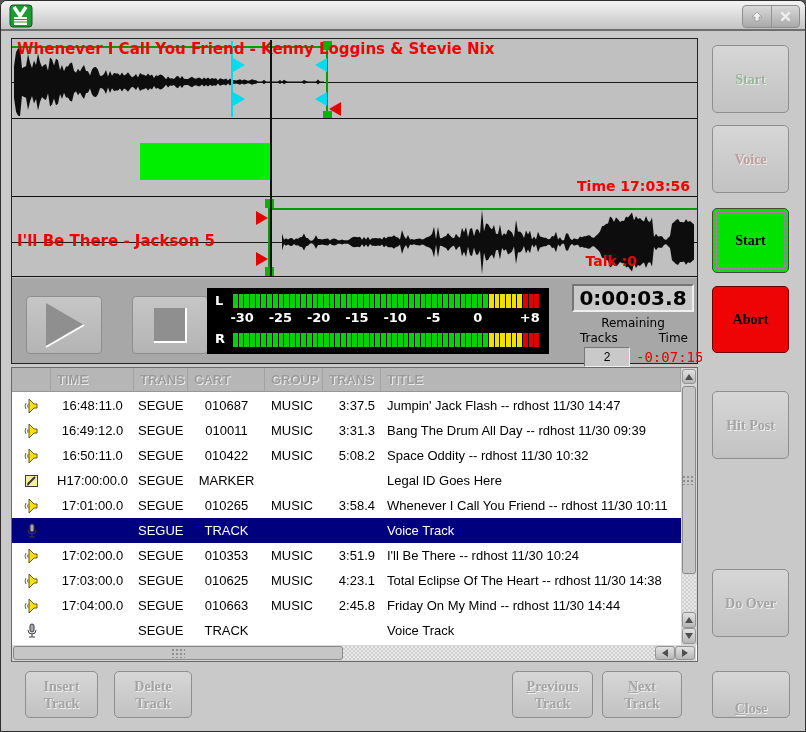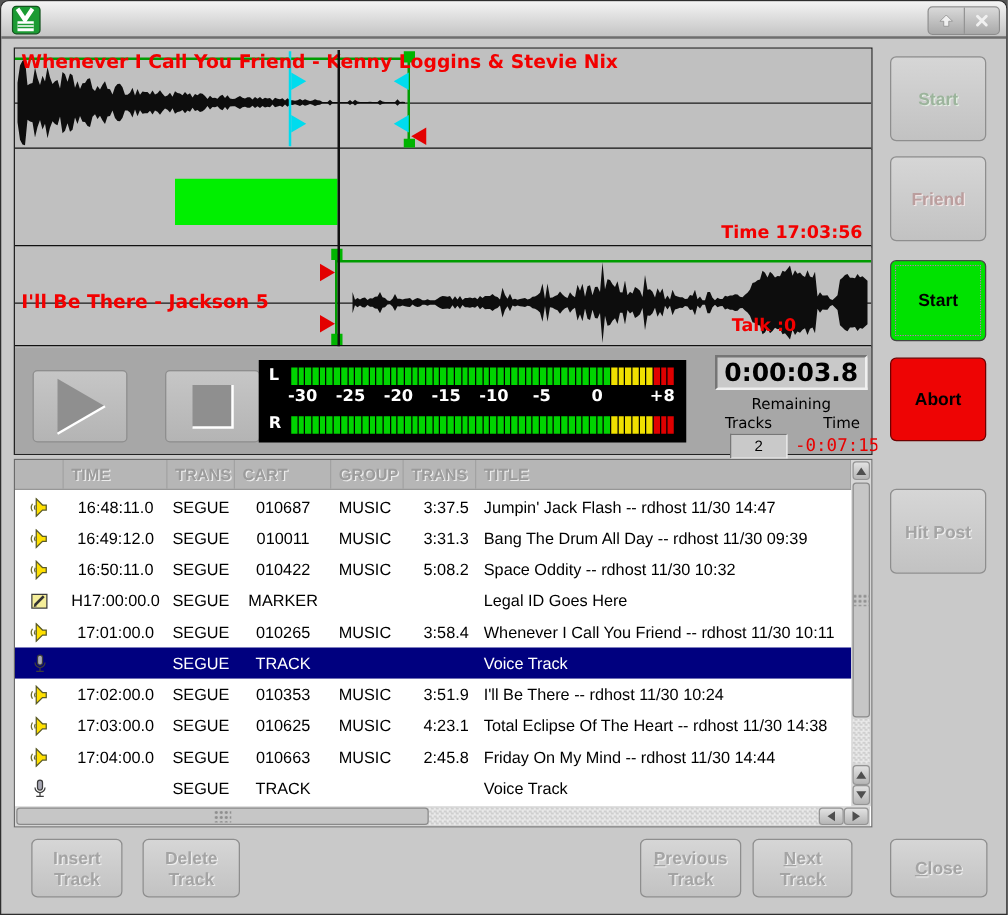--- a/index.html
+++ b/index.html
@@ -89,21 +89,21 @@
     background:radial-gradient(#8f8f8f 1px,transparent 1.3px) 0 0/4px 4px;}
   .arrow{width:0;height:0;}
   .a-up{border-left:4px solid transparent;border-right:4px solid transparent;border-bottom:6px solid #4f4f4f;}
   .a-down{border-left:4px solid transparent;border-right:4px solid transparent;border-top:6px solid #4f4f4f;}
   .a-left{border-top:4px solid transparent;border-bottom:4px solid transparent;border-right:6px solid #4f4f4f;}
   .a-right{border-top:4px solid transparent;border-bottom:4px solid transparent;border-left:6px solid #4f4f4f;}
   
   .btn{position:absolute;border:1px solid #8e8e8e;border-radius:5px;
     background:linear-gradient(#d6d6d6,#c2c2c2);display:flex;flex-direction:column;
     align-items:center;justify-content:center;font-weight:bold;font-size:14px;line-height:17px;
-    font-family:Liberation Sans, sans-serif;}
+    font-family:Liberation Serif, serif;}
   .btn.dis{color:#a4a4a4;text-shadow:1px 1px #eeeeee;}
   .btn.dis-green{color:#9cb49c;text-shadow:1px 1px #e4efe4;}
   .btn.dis-red{color:#bb9e9e;text-shadow:1px 1px #f2e6e6;}
   .btn.go{background:#00e200;border-color:#454545;color:#000;outline:1px dotted #c46ac4;outline-offset:-5px;}
   .btn.abort{background:#ee0404;border-color:#6e0000;color:#000;}
   u{text-decoration:underline;}
 </style>
 </head>
 <body>
 
@@ -519,32 +519,35 @@
       <div class="sbtn" style="width:20px;height:14px;margin:1px 1px 0 0;">
           <div class="arrow a-right"></div>
         </div>
     </div>
   </div>
 
   <div class="btn dis dis-green" style="left:711px;top:44px;width:77px;height:68px;">
       <span>Start</span>
     </div>
   <div class="btn dis dis-red" style="left:711px;top:124px;width:77px;height:68px;">
-      <span>Friend</span>
+      <span>Voice</span>
     </div>
   <div class="btn go" style="left:711px;top:207px;width:77px;height:65px;">
       <span>Start</span>
     </div>
   <div class="btn abort" style="left:711px;top:285px;width:77px;height:67px;">
       <span>Abort</span>
     </div>
   <div class="btn dis" style="left:711px;top:390px;width:77px;height:68px;">
       <span>Hit Post</span>
     </div>
-  <div class="btn dis" style="left:711px;top:670px;width:78px;height:47px;">
+  <div class="btn dis" style="left:711px;top:568px;width:77px;height:68px;">
+      <span>Do Over</span>
+    </div>
+  <div class="btn dis" style="left:711px;top:670px;width:78px;height:47px;justify-content:flex-end;">
       <span class="ul-first"><u>C</u>lose</span>
     </div>
 
   <div class="btn dis" style="left:24px;top:670px;width:73px;height:47px;">
     <span>Insert</span>
       <span>Track</span>
   </div>
   <div class="btn dis" style="left:113px;top:670px;width:78px;height:47px;">
     <span>Delete</span>
       <span>Track</span>

